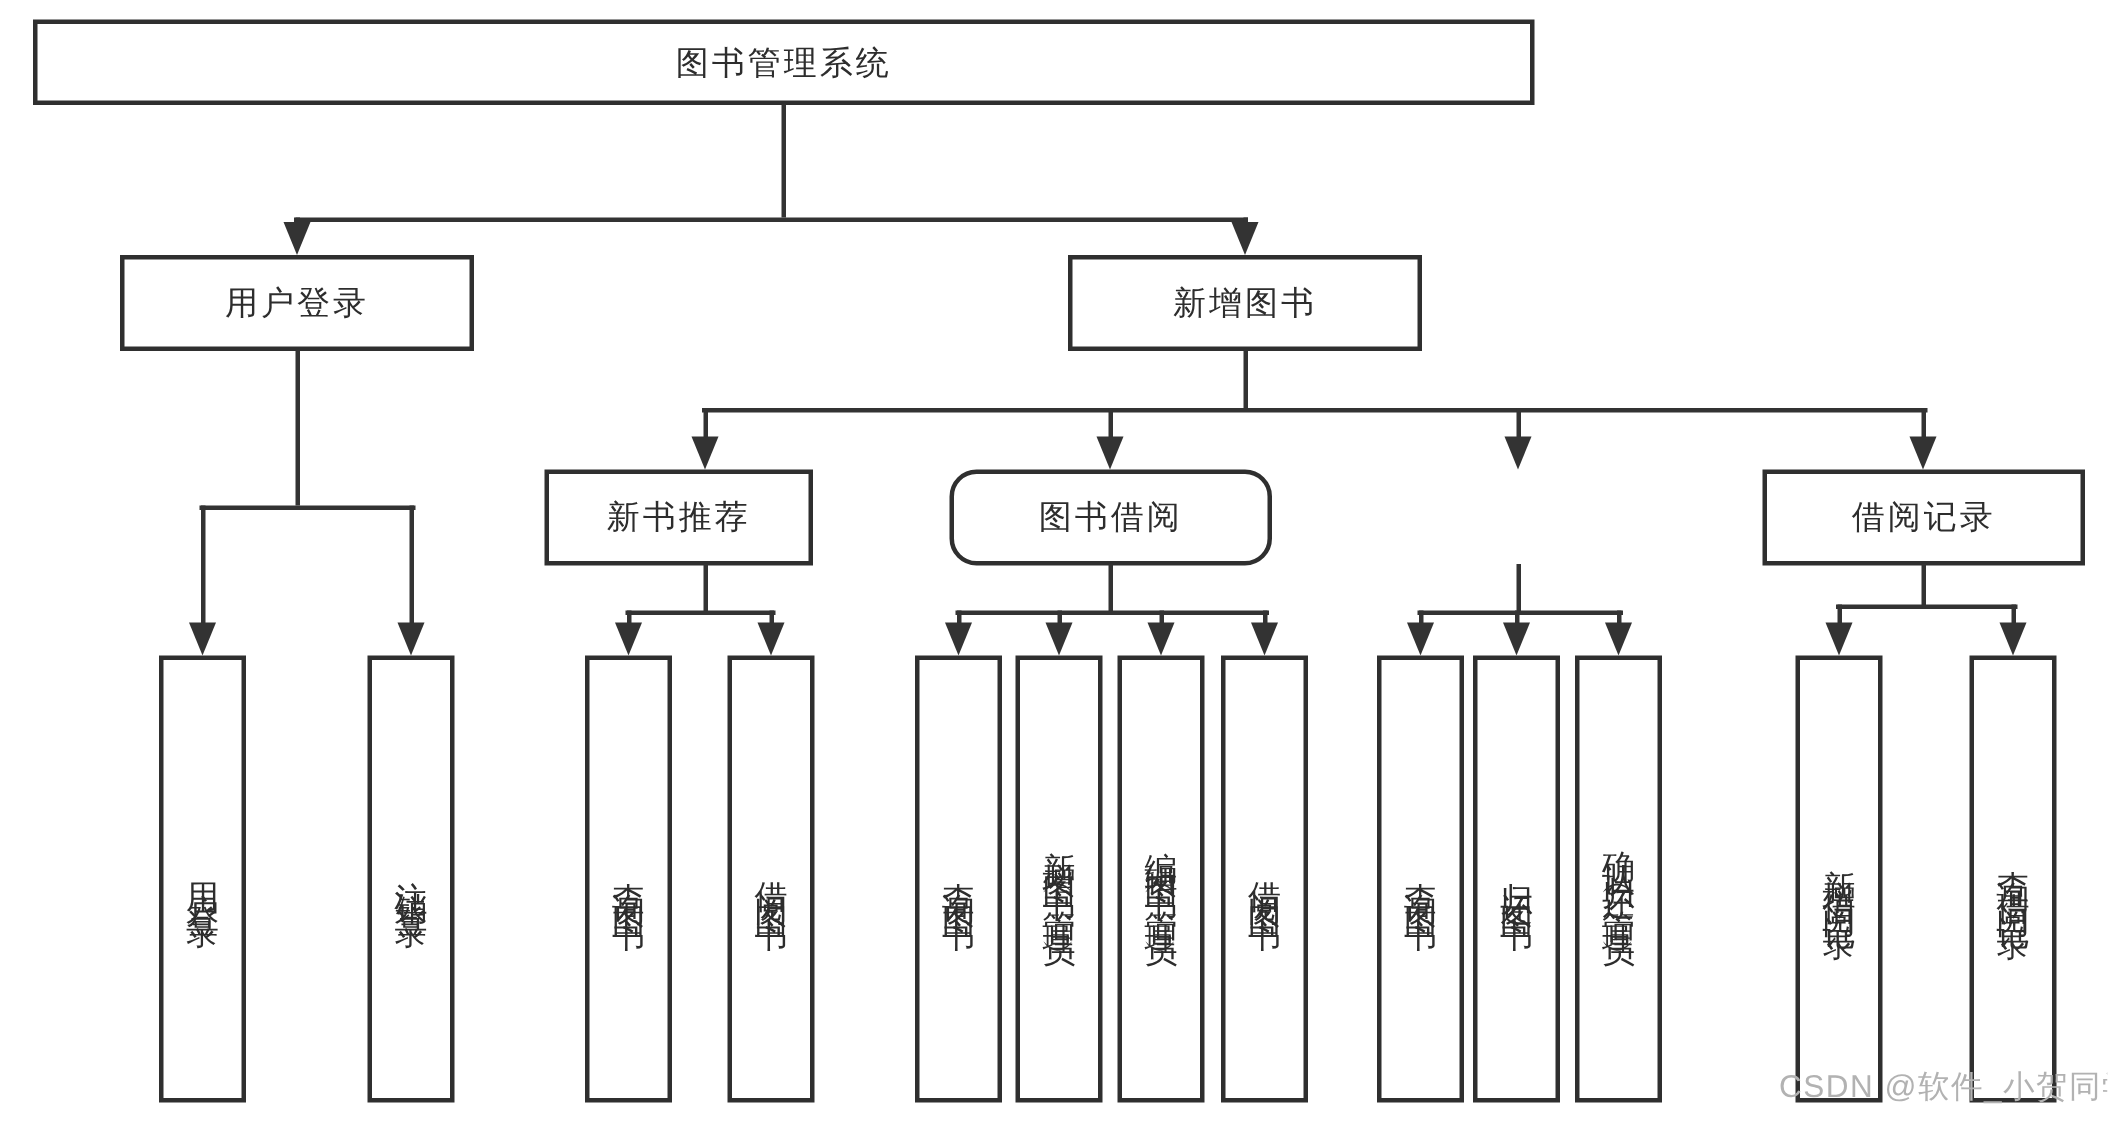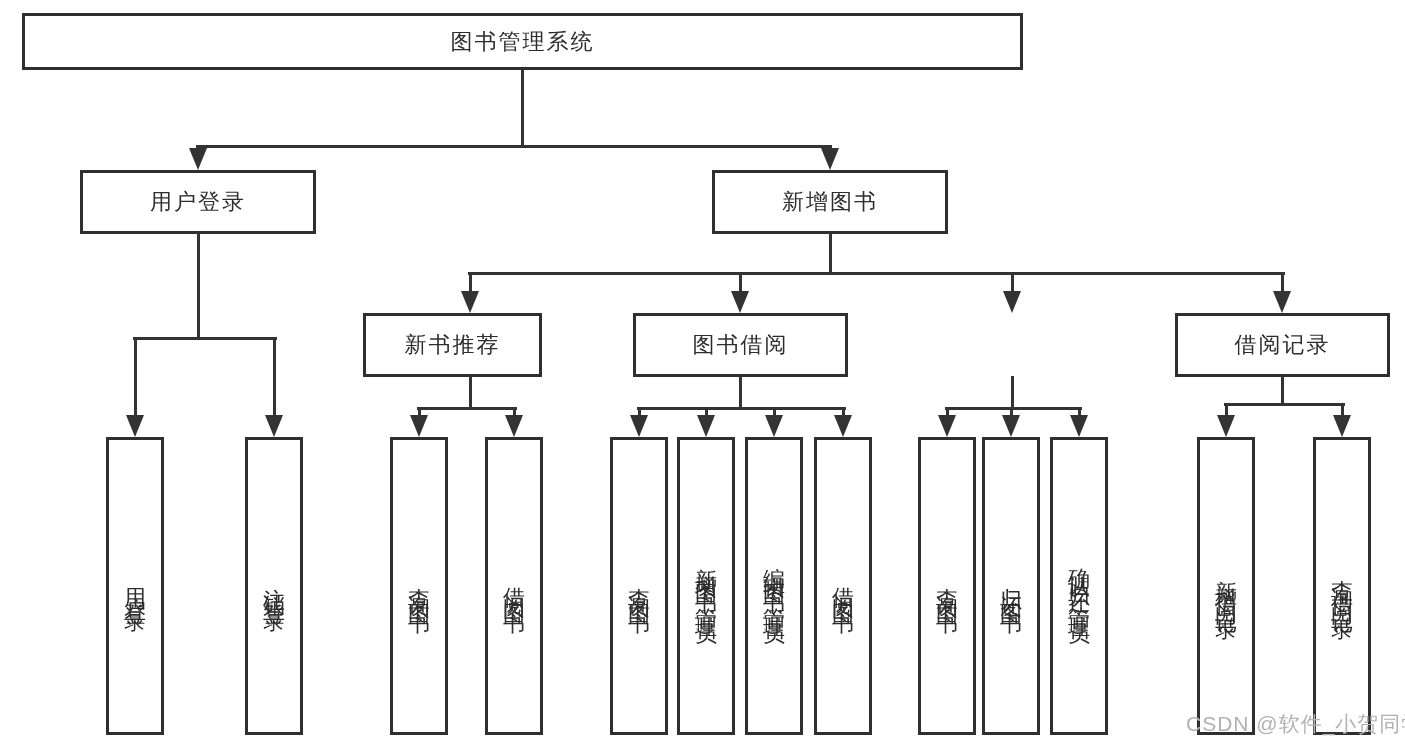--- a/index.html
+++ b/index.html
@@ -77,21 +77,21 @@
   <div class="box h-box" style="left:80px; top:170px; width:236px; height:64px;">
     <span>用户登录</span>
   </div>
   <div class="box h-box" style="left:712px; top:170px; width:236px; height:64px;">
     <span>新增图书</span>
   </div>
 
   <div class="box h-box" style="left:363px; top:313px; width:179px; height:64px;">
     <span>新书推荐</span>
   </div>
-  <div class="box h-box" style="left:633px; top:313px; width:215px; height:64px;">
+  <div class="box h-box" style="left:633px; top:313px; width:215px; height:64px;border-radius:18px;">
     <span>图书借阅</span>
   </div>
   <div class="box h-box" style="left:1175px; top:313px; width:215px; height:64px;">
     <span>借阅记录</span>
   </div>
 
   <div class="box v-box" style="left:106px;">
     <span class="v-label">用户登录</span>
   </div>
   <div class="box v-box" style="left:245px;">

